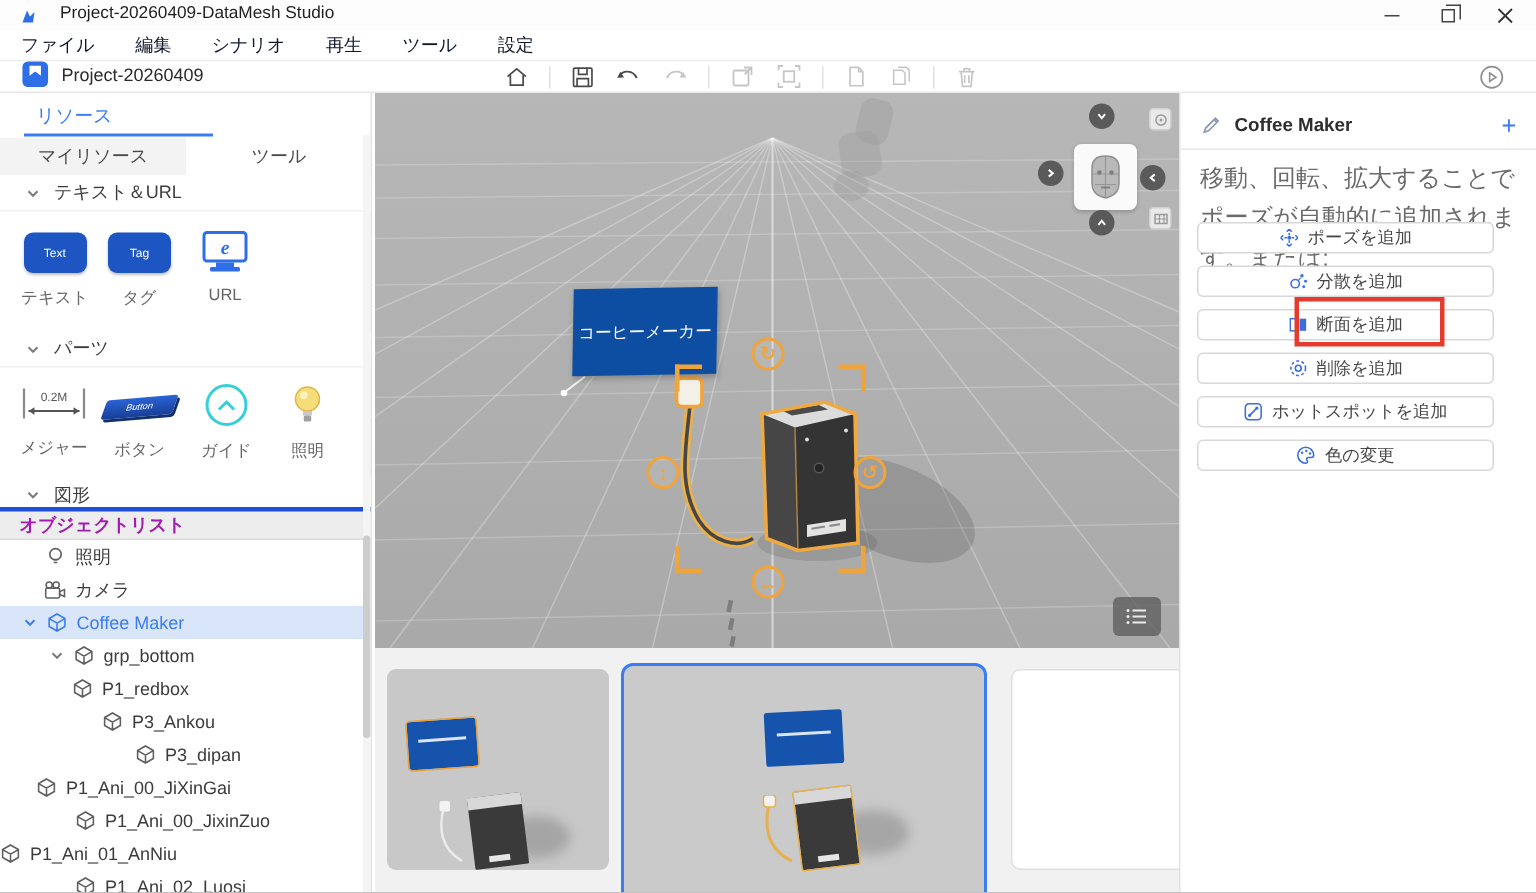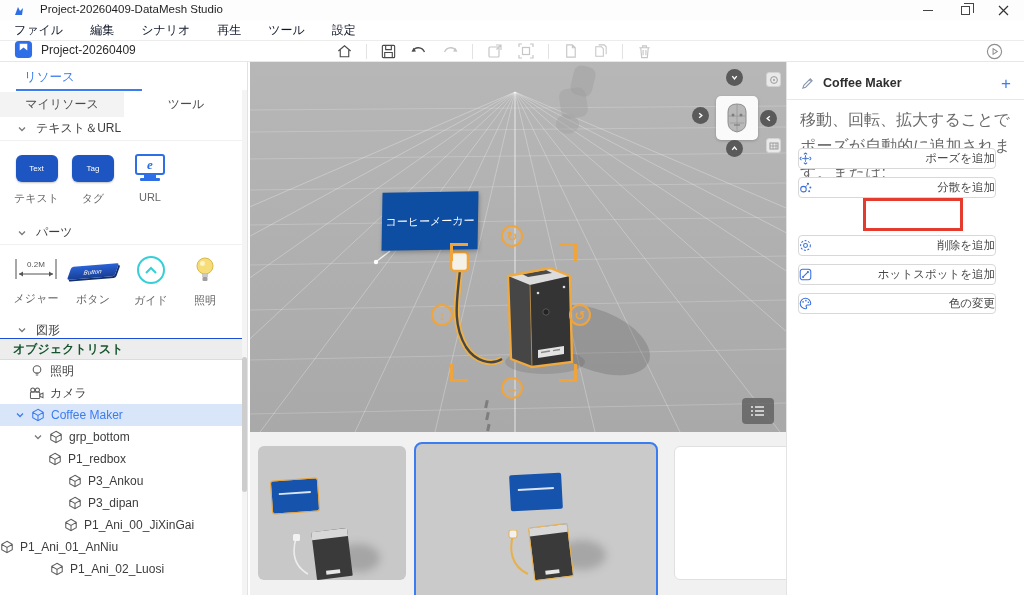--- a/index.html
+++ b/index.html
@@ -33,21 +33,21 @@
   .subtabs{position:absolute;left:0;top:30px;width:248px;height:25px;display:flex}
   .subtab{width:124px;display:flex;align-items:center;justify-content:center;color:#4a4a4a;font-size:12px}
   .subtab.inactive{background:#f3f3f3}
   .sec-h{position:absolute;left:0;width:248px;height:24px;display:flex;align-items:center;gap:9px;padding-left:17px;color:#3c3c3c;background:#fff;border-bottom:1px solid #f1f1f1}
   .chev{color:#7a7a7a}
   .tool-item{position:absolute;display:flex;flex-direction:column;align-items:center;gap:9px}
   .tool-label{font-size:11px;color:#666}
   .badge{width:42px;height:27px;border-radius:6px;background:#1d56c2;color:#fff;font-size:8px;display:flex;align-items:center;justify-content:center;box-shadow:0 1px 2px rgba(0,0,0,.25)}
   .btn3d{width:46px;height:13px;background:linear-gradient(#2a62d6,#183f96);border-radius:2px;transform:skewX(-24deg) rotate(-5deg);color:#fff;font-size:6px;display:flex;align-items:center;justify-content:center;box-shadow:2px 2px 0 #11306e}
   .guide-c{width:28px;height:28px;border-radius:50%;border:2.5px solid #35cfd8;display:flex;align-items:center;justify-content:center}
-  .objhdr{position:absolute;left:0;top:276px;width:248px;height:22px;background:#ededed;border-top:1px solid #1d4ed8;border-bottom:1px solid #dcdcdc;display:flex;align-items:center;padding-left:13px;font-weight:bold;color:#14532d;font-size:12px}
+  .objhdr{position:absolute;left:0;top:276px;width:248px;height:22px;background:#ededed;border-top:3px solid #1d4ed8;border-bottom:1px solid #dcdcdc;display:flex;align-items:center;padding-left:13px;font-weight:bold;color:#a21caf;font-size:12px}
   .olist{position:absolute;left:0;top:298px;width:248px}
   .orow{display:flex;align-items:center;height:22px;color:#3c3c3c;gap:6px}
   .orow .cu path{fill:none;stroke:#5f5f5f;stroke-width:1.2}
   .orow.sel{background:#d9e6fa}
   .orow.sel span{color:#3b7cf0}
   .orow.sel .cu path{stroke:#3b7cf0}
   .sbar{position:absolute;left:242px;top:28px;width:5px;height:505px;background:#f4f4f4}
   .sthumb{position:absolute;left:0;width:5px;top:267px;height:135px;background:#cdcdcd;border-radius:3px}
   
   .viewport{position:absolute;left:250px;top:62px;width:536px;height:370px;background:linear-gradient(#b7b7b7,#a9a9a9);overflow:hidden}
@@ -73,21 +73,21 @@
   .mini-machine::after{content:"";position:absolute;left:28%;bottom:4px;width:14px;height:4px;background:#e6e6e6}
   .mini-shadow{position:absolute;background:rgba(40,40,40,.22);border-radius:50%;filter:blur(4px)}
   .scene-label{position:absolute;left:16px;bottom:12px;font-size:11px;color:#4d4d4d}
   
   .rpanel{position:absolute;left:786px;top:62px;width:238px;height:533px;background:#fff;border-left:1px solid #e3e3e3}
   .rp-head{position:absolute;left:0;top:8px;width:238px;height:26px;display:flex;align-items:center;padding:0 14px;gap:9px}
   .rp-title{font-size:12.5px;font-weight:bold;color:#2e2e2e;flex:1}
   .rp-add{color:#3b7cf0;font-size:17px;font-weight:normal;line-height:1}
   .rp-div{position:absolute;left:0;top:37px;width:238px;height:1px;background:#e8e8e8}
   .rp-desc{position:absolute;left:13px;top:45px;width:214px;font-size:16px;line-height:1.65;color:#6a6a6a}
-  .action-btn{position:absolute;left:11px;width:198px;height:21px;border:1px solid #d8d8d8;border-radius:4px;background:#fff;display:flex;align-items:center;justify-content:space-between;gap:6px;font-size:11.5px;color:#474747;font-family:inherit}
+  .action-btn{position:absolute;left:11px;width:198px;height:21px;border:1px solid #d8d8d8;border-radius:4px;background:#fff;display:flex;align-items:center;justify-content:center;gap:6px;font-size:11.5px;color:#474747;font-family:inherit}
   .action-btn svg{color:#3b6fe0}
   .red-annot{position:absolute;left:76px;top:136px;width:100px;height:33px;border:3px solid #e53a2e;pointer-events:none;z-index:5}
 </style>
 </head>
 <body>
 
 <div class="app">
 
   <div class="titlebar">
     <svg class="abs" style="left:13px;top:5px" width="12" height="12" viewBox="0 0 12 12">
@@ -307,31 +307,37 @@
             <path d="M8 1.5 L14 5 V11 L8 14.5 L2 11 V5 Z M2 5 L8 8.5 L14 5 M8 8.5 V14.5"></path>
           </svg>
         <span>P1_redbox</span>
       </div>
       <div class="orow" style="padding-left:68px">
         <svg class="cu" width="14" height="14" viewBox="0 0 16 16">
             <path d="M8 1.5 L14 5 V11 L8 14.5 L2 11 V5 Z M2 5 L8 8.5 L14 5 M8 8.5 V14.5"></path>
           </svg>
         <span>P3_Ankou</span>
       </div>
-      <div class="orow" style="padding-left:68px">
+      <div class="orow" style="padding-left:90px">
         <svg class="cu" width="14" height="14" viewBox="0 0 16 16">
             <path d="M8 1.5 L14 5 V11 L8 14.5 L2 11 V5 Z M2 5 L8 8.5 L14 5 M8 8.5 V14.5"></path>
           </svg>
         <span>P3_dipan</span>
       </div>
-      <div class="orow" style="padding-left:64px">
+      <div class="orow" style="padding-left:24px">
         <svg class="cu" width="14" height="14" viewBox="0 0 16 16">
             <path d="M8 1.5 L14 5 V11 L8 14.5 L2 11 V5 Z M2 5 L8 8.5 L14 5 M8 8.5 V14.5"></path>
           </svg>
         <span>P1_Ani_00_JiXinGai</span>
+      </div>
+      <div class="orow" style="padding-left:50px">
+        <svg class="cu" width="14" height="14" viewBox="0 0 16 16">
+            <path d="M8 1.5 L14 5 V11 L8 14.5 L2 11 V5 Z M2 5 L8 8.5 L14 5 M8 8.5 V14.5"></path>
+          </svg>
+        <span>P1_Ani_00_JixinZuo</span>
       </div>
       <div class="orow" style="">
         <svg class="cu" width="14" height="14" viewBox="0 0 16 16">
             <path d="M8 1.5 L14 5 V11 L8 14.5 L2 11 V5 Z M2 5 L8 8.5 L14 5 M8 8.5 V14.5"></path>
           </svg>
         <span>P1_Ani_01_AnNiu</span>
       </div>
       <div class="orow" style="padding-left:50px">
         <svg class="cu" width="14" height="14" viewBox="0 0 16 16">
             <path d="M8 1.5 L14 5 V11 L8 14.5 L2 11 V5 Z M2 5 L8 8.5 L14 5 M8 8.5 V14.5"></path>
@@ -522,20 +528,27 @@
     <button class="action-btn" style="top:115px">
       <svg width="13" height="13" viewBox="0 0 16 16">
           <circle cx="5.5" cy="10" r="3.4" fill="none" stroke="currentColor" stroke-width="1.3"></circle>
           <circle cx="11" cy="3.5" r="1.4" fill="currentColor"></circle>
           <circle cx="14" cy="8" r="1.2" fill="currentColor"></circle>
           <circle cx="12.5" cy="12.5" r="1.2" fill="currentColor"></circle>
           <path d="M8 7.5 L10 5" stroke="currentColor" stroke-width="1"></path>
         </svg>
       <span>分散を追加</span>
     </button>
+    <button class="action-btn" style="top:144px">
+      <svg width="13" height="13" viewBox="0 0 16 16">
+          <rect x="1.5" y="3" width="5.5" height="10" fill="none" stroke="currentColor" stroke-width="1.2"></rect>
+          <rect x="9" y="3" width="5.5" height="10" fill="currentColor"></rect>
+        </svg>
+      <span>断面を追加</span>
+    </button>
     <button class="action-btn" style="top:173px">
       <svg width="13" height="13" viewBox="0 0 16 16">
           <circle cx="8" cy="8" r="6" fill="none" stroke="currentColor" stroke-width="1.3" stroke-dasharray="2.4 2"></circle>
           <circle cx="8" cy="8" r="2.4" fill="none" stroke="currentColor" stroke-width="1.3"></circle>
         </svg>
       <span>削除を追加</span>
     </button>
     <button class="action-btn" style="top:202px">
       <svg width="13" height="13" viewBox="0 0 16 16">
           <rect x="1.5" y="1.5" width="13" height="13" rx="3" fill="none" stroke="currentColor" stroke-width="1.3"></rect>

